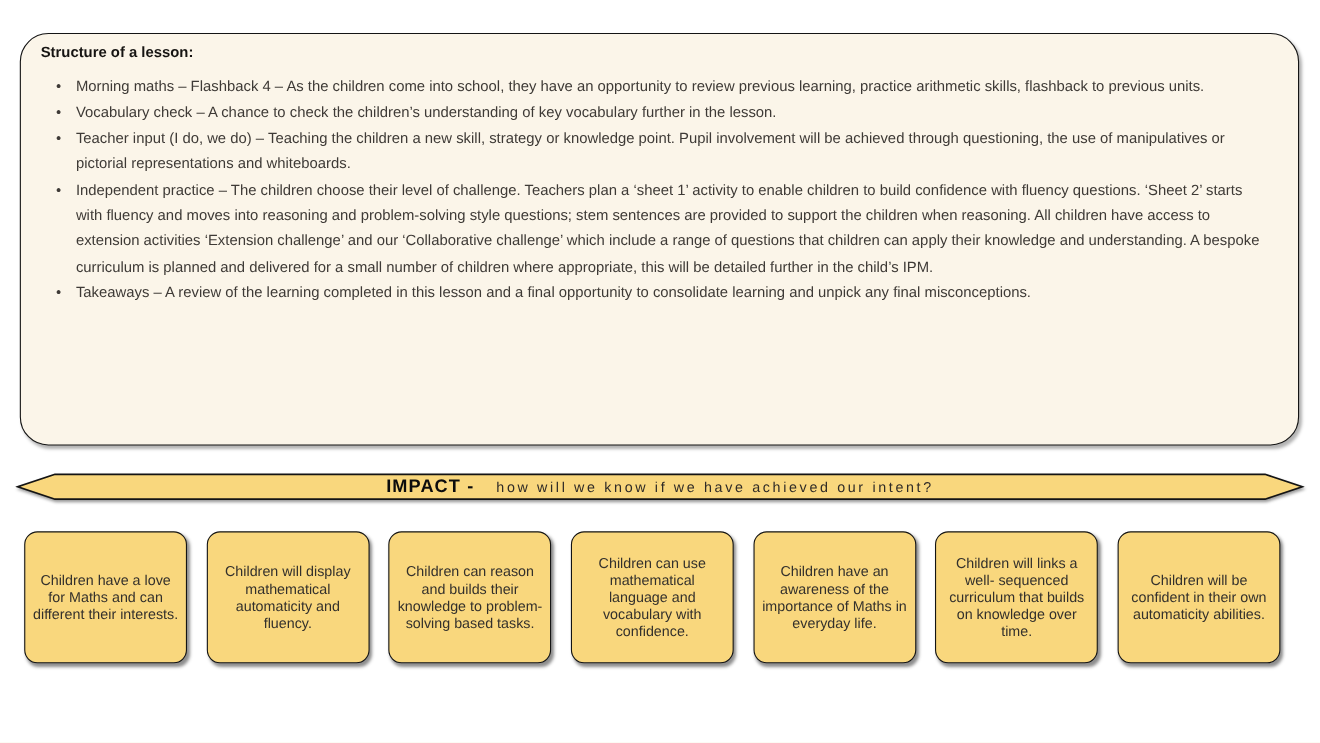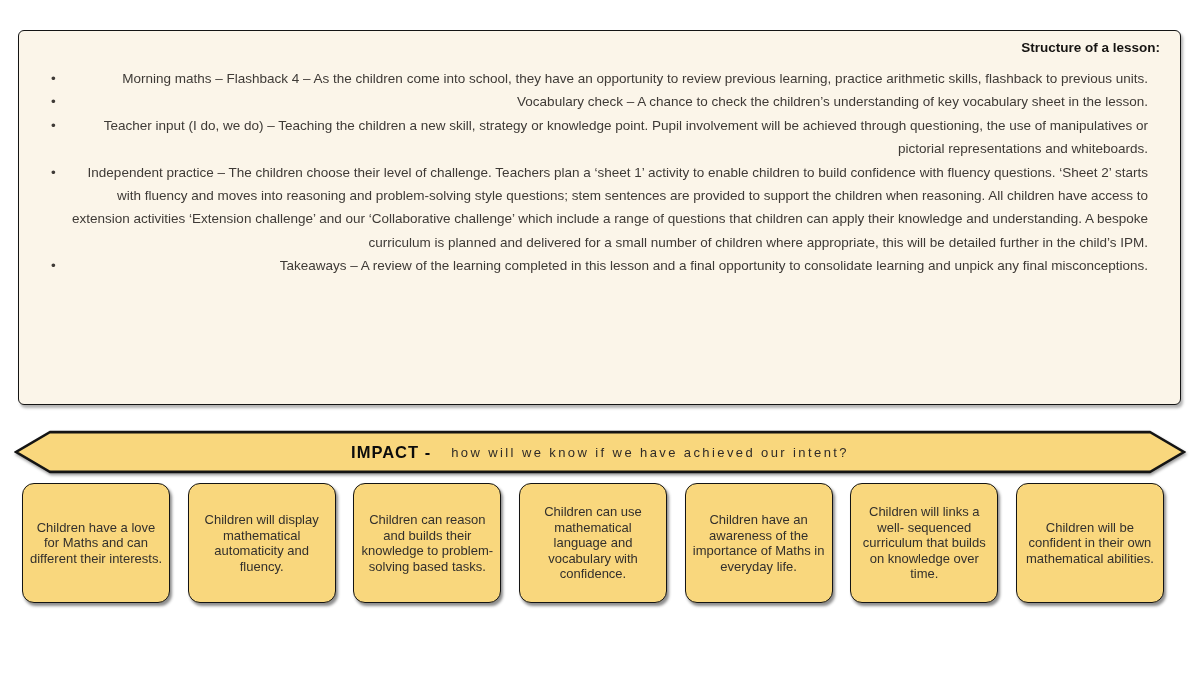--- a/index.html
+++ b/index.html
@@ -21,24 +21,23 @@
   }
   .stage { position: absolute; inset: 0; }
 
   
   .lesson-panel {
     position: absolute;
     left: 18px; top: 30px;
     width: 1163px; height: 375px;
     background: var(--panel-bg);
     border: 1.6px solid var(--outline);
-    border-radius: 6px;
+    border-radius: 26px;
     box-shadow: 2px 3px 3px rgba(0,0,0,0.30);
     padding: 9px 20px 8px 18px;
-    text-align: right;
   }
   .lesson-title {
     font-size: 13.5px;
     font-weight: bold;
     color: var(--title-text);
     margin: 0 0 3px 0;
   }
   .lesson-list {
     list-style: none;
     margin: 12px; padding: 0;
@@ -54,21 +53,21 @@
     content: "\2022";
     position: absolute;
     left: 2px; top: 0;
     color: var(--body-text);
   }
 
   
   .impact-banner {
     position: absolute;
     left: 14px; top: 430px;
-    width: 1172px; height: 44px;
+    width: 1172px; height: 25px;
   }
   .impact-banner svg {
     position: absolute; inset: 0;
     width: 100%; height: 100%;
     filter: drop-shadow(1.5px 2.5px 1.5px rgba(0,0,0,0.40));
   }
   .impact-banner polygon {
     fill: var(--banner-bg);
     stroke: var(--outline);
     stroke-width: 2;
@@ -119,21 +118,21 @@
 </style>
 </head>
 <body>
 
 <div class="stage">
 
   <div class="lesson-panel">
     <div class="lesson-title">Structure of a lesson:</div>
     <ul class="lesson-list">
       <li>Morning maths – Flashback 4 – As the children come into school, they have an opportunity to review previous learning, practice arithmetic skills, flashback to previous units.</li>
-      <li>Vocabulary check – A chance to check the children’s understanding of key vocabulary sheet in the lesson.</li>
+      <li>Vocabulary check – A chance to check the children’s understanding of key vocabulary further in the lesson.</li>
       <li>Teacher input (I do, we do) – Teaching the children a new skill, strategy or knowledge point. Pupil involvement will be achieved through questioning, the use of manipulatives or pictorial representations and whiteboards.</li>
       <li>Independent practice – The children choose their level of challenge. Teachers plan a ‘sheet 1’ activity to enable children to build confidence with fluency questions. ‘Sheet 2’ starts with fluency and moves into reasoning and problem-solving style questions; stem sentences are provided to support the children when reasoning. All children have access to extension activities ‘Extension challenge’ and our ‘Collaborative challenge’ which include a range of questions that children can apply their knowledge and understanding. A bespoke curriculum is planned and delivered for a small number of children where appropriate, this will be detailed further in the child’s IPM.</li>
       <li>Takeaways – A review of the learning completed in this lesson and a final opportunity to consolidate learning and unpick any final misconceptions.</li>
     </ul>
   </div>
 
   <div class="impact-banner">
     <svg viewBox="0 0 1172 32" preserveAspectRatio="none">
       <polygon points="2,16 36,1.5 1136,1.5 1170,16 1136,30.5 36,30.5"></polygon>
     </svg>
@@ -143,16 +142,16 @@
     </div>
   </div>
 
   <div class="impact-cards">
     <div class="impact-card">Children have a love for Maths and can different their interests.</div>
     <div class="impact-card">Children will display mathematical automaticity and fluency.</div>
     <div class="impact-card">Children can reason and builds their knowledge to problem-solving based tasks.</div>
     <div class="impact-card">Children can use mathematical language and vocabulary with confidence.</div>
     <div class="impact-card">Children have an awareness of the importance of Maths in everyday life.</div>
     <div class="impact-card">Children will links a well- sequenced curriculum that builds on knowledge over time.</div>
-    <div class="impact-card">Children will be confident in their own mathematical abilities.</div>
+    <div class="impact-card">Children will be confident in their own automaticity abilities.</div>
   </div>
 
 </div>
 
 </body></html>

